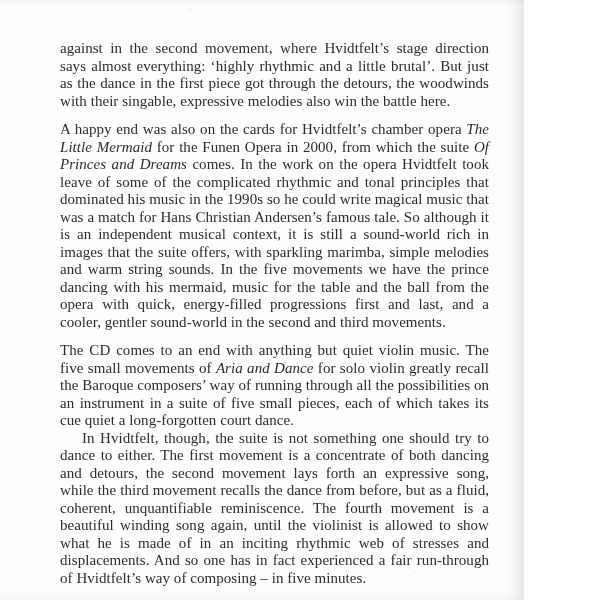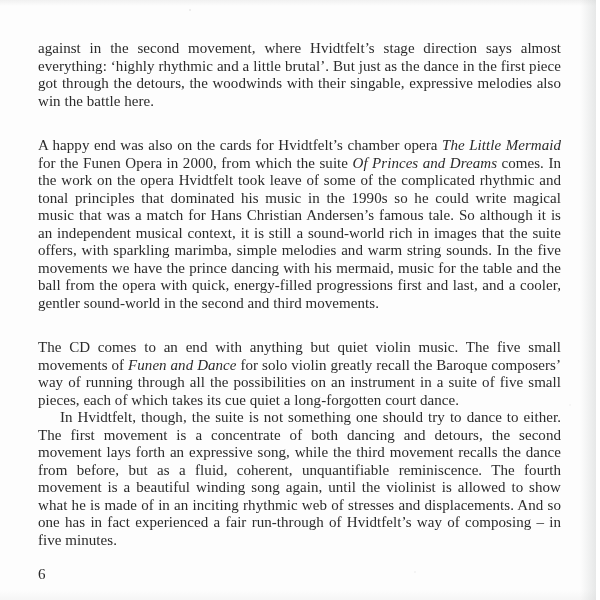--- a/index.html
+++ b/index.html
@@ -5,43 +5,43 @@
   html, body {
     margin: 0;
     padding: 0;
     width: 600px;
     height: 600px;
     overflow: hidden;
     background: #ffffff;
   }
   .page {
     position: relative;
-    width: 596px;
+    width: 524px;
     height: 600px;
     box-sizing: border-box;
-    padding: 40px 35px 0 38px;
+    padding: 40px 35px 0 60px;
     background:
       radial-gradient(circle 2px at 190px 10px, rgba(185,185,185,.45), transparent 70%),
       radial-gradient(circle 2px at 415px 572px, rgba(200,200,200,.35), transparent 70%),
       radial-gradient(circle 2px at 570px 405px, rgba(205,205,205,.30), transparent 70%),
       linear-gradient(to left, rgba(203,206,206,.45), rgba(203,206,206,0) 16px),
       linear-gradient(to bottom, rgba(212,212,212,.30), rgba(212,212,212,0) 6px),
       linear-gradient(to top, rgba(218,218,218,.22), rgba(218,218,218,0) 10px),
       #fdfdfd;
     font-family: "Liberation Serif", "DejaVu Serif", serif;
     color: #2b2b2b;
   }
   .text-block p.para {
     margin: 0;
     font-size: 15px;
     line-height: 17.5px;
     text-align: justify;
     letter-spacing: 0.05px;
   }
-  .text-block p.para.gap { margin-top: 27px; }
+  .text-block p.para.gap { margin-top: 11px; }
   .text-block p.para.indent { text-indent: 22px; }
   .byline {
     margin: 0;
     font-size: 15px;
     line-height: 17.5px;
     font-style: italic;
     text-align: left;
   }
   .page-number {
     margin-top: 17px;
@@ -50,17 +50,17 @@
   }
   em { font-style: italic; }
 </style>
 </head>
 <body>
 
 <div class="page" style="color: rgb(43, 43, 43);">
   <div class="text-block">
       <p class="para"><span>against in the second movement, where Hvidtfelt’s stage direction says almost everything: ‘highly rhythmic and a little brutal’. But just as the dance in the first piece got through the detours, the woodwinds with their singable, expressive melodies also win the battle here.</span></p>
       <p class="para gap"><span>A happy end was also on the cards for Hvidtfelt’s chamber opera </span><em>The Little Mermaid</em><span> for the Funen Opera in 2000, from which the suite </span><em>Of Princes and Dreams</em><span> comes. In the work on the opera Hvidtfelt took leave of some of the complicated rhythmic and tonal principles that dominated his music in the 1990s so he could write magical music that was a match for Hans Christian Andersen’s famous tale. So although it is an independent musical context, it is still a sound-world rich in images that the suite offers, with sparkling marimba, simple melodies and warm string sounds. In the five movements we have the prince dancing with his mermaid, music for the table and the ball from the opera with quick, energy-filled progressions first and last, and a cooler, gentler sound-world in the second and third movements.</span></p>
-      <p class="para gap"><span>The CD comes to an end with anything but quiet violin music. The five small movements of </span><em>Funen and Dance</em><span> for solo violin greatly recall the Baroque composers’ way of running through all the possibilities on an instrument in a suite of five small pieces, each of which takes its cue quiet a long-forgotten court dance.</span></p>
+      <p class="para gap"><span>The CD comes to an end with anything but quiet violin music. The five small movements of </span><em>Aria and Dance</em><span> for solo violin greatly recall the Baroque composers’ way of running through all the possibilities on an instrument in a suite of five small pieces, each of which takes its cue quiet a long-forgotten court dance.</span></p>
       <p class="para indent"><span>In Hvidtfelt, though, the suite is not something one should try to dance to either. The first movement is a concentrate of both dancing and detours, the second movement lays forth an expressive song, while the third movement recalls the dance from before, but as a fluid, coherent, unquantifiable reminiscence. The fourth movement is a beautiful winding song again, until the violinist is allowed to show what he is made of in an inciting rhythmic web of stresses and displacements. And so one has in fact experienced a fair run-through of Hvidtfelt’s way of composing – in five minutes.</span></p>
     </div>
   <div class="page-number">6</div>
 </div>
 
 </body></html>

